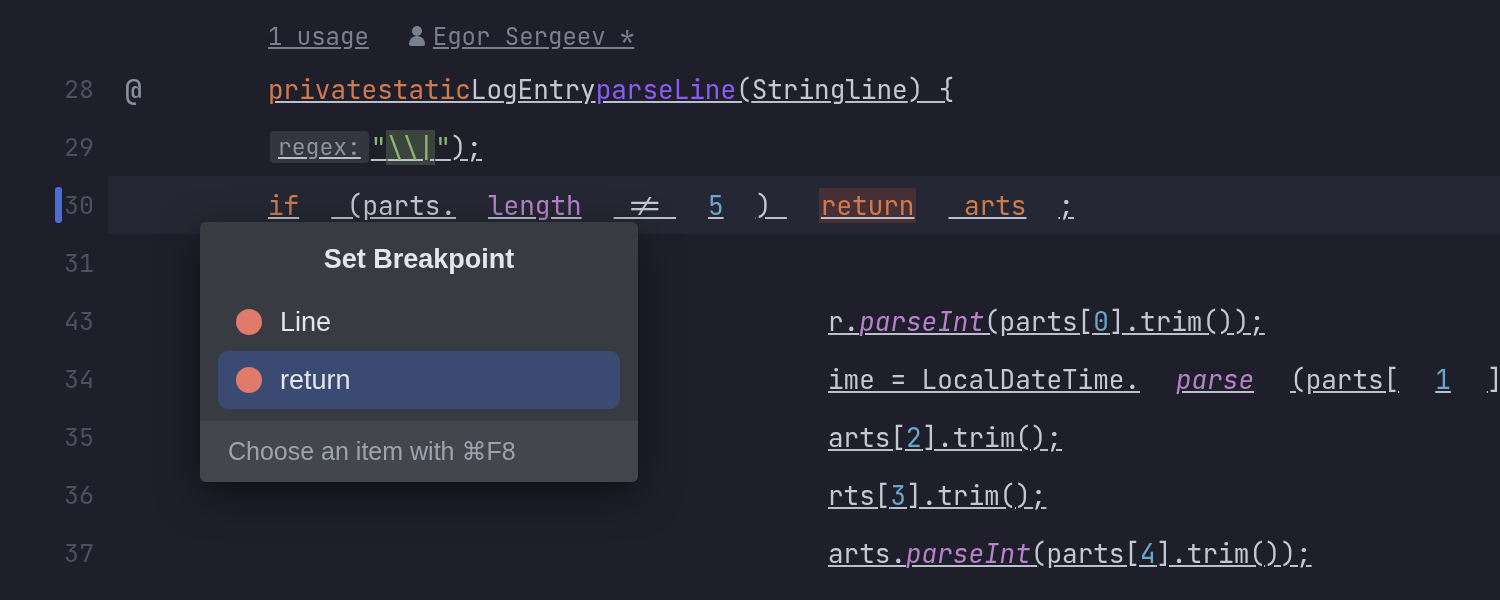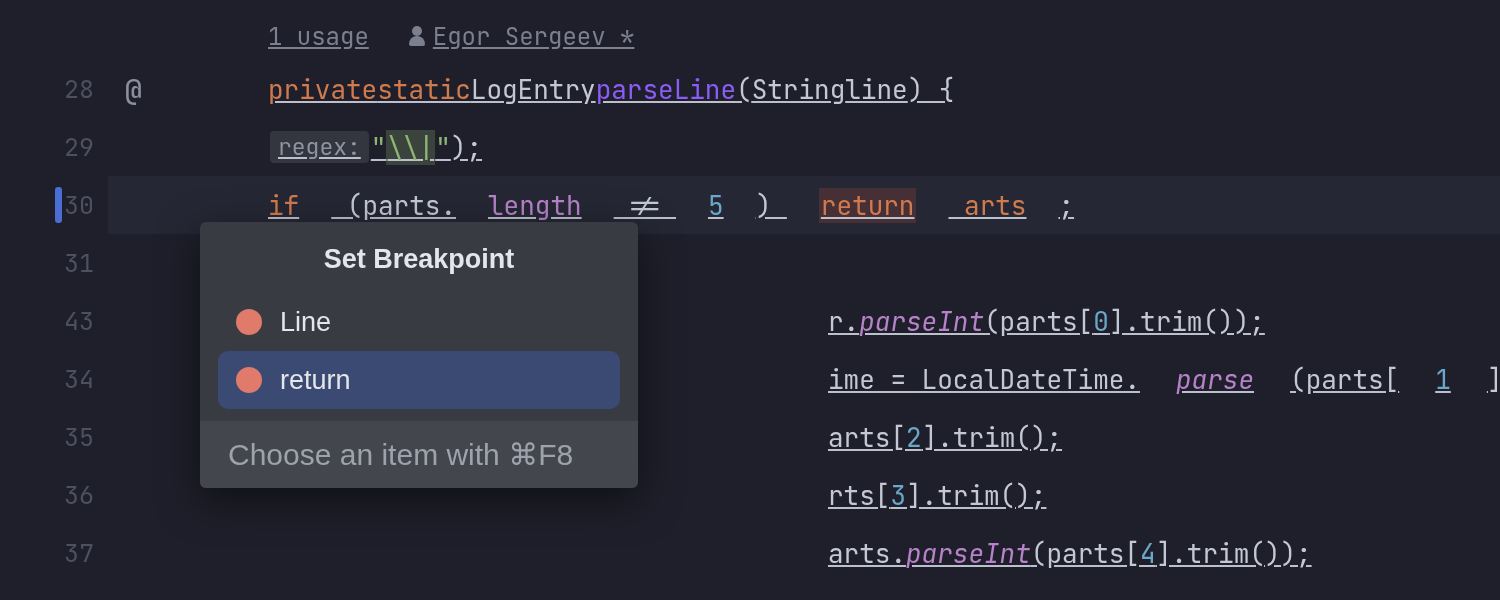--- a/index.html
+++ b/index.html
@@ -162,21 +162,21 @@
   .bp-dot {
     width: 26px;
     height: 26px;
     border-radius: 50%;
     background: #e07a6a;
     flex-shrink: 0;
   }
   .popup-footer {
     background: #44464e;
     color: #9ea2ac;
-    font-size: 30px;
+    font-size: 25px;
     padding: 16px 28px;
     font-family: -apple-system, 'Segoe UI', sans-serif;
   }
 </style>
 </head>
 <body>
 
 <div class="editor">
   <div class="gutter">
     <div class="gutter-row has-meta"></div>

